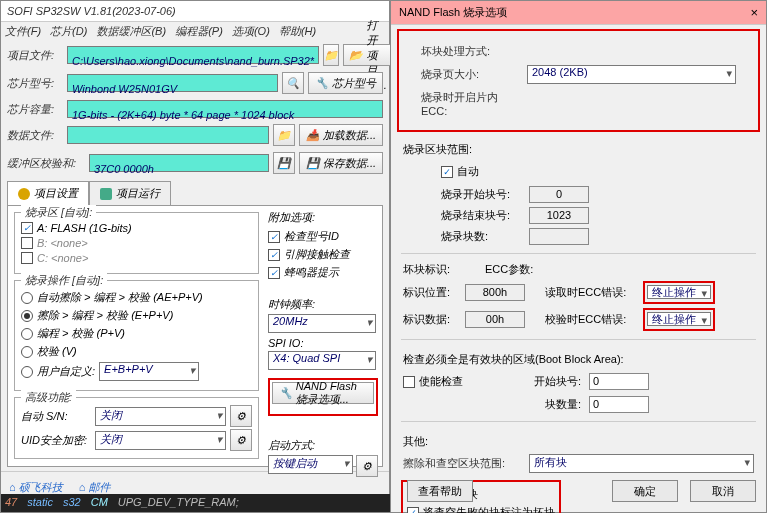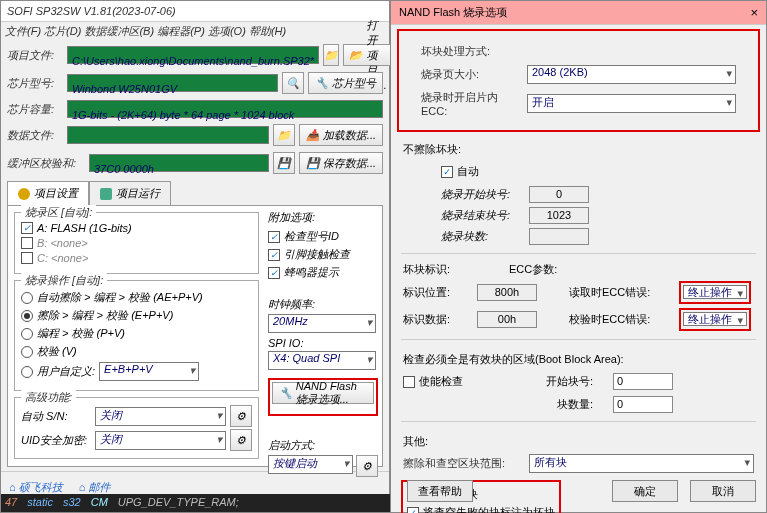--- a/index.html
+++ b/index.html
@@ -1,25 +1,25 @@
 <!DOCTYPE html>
 <html><head>
 <meta charset="utf-8">
 <style>
 * { box-sizing: border-box; margin: 0; padding: 0; font-family: "Microsoft YaHei", Tahoma, sans-serif; font-size: 11px; }
 body { background: #f0f0f0; width: 767px; height: 513px; overflow: hidden; position: relative; }
 
 .main-window { position: absolute; left: 0; top: 0; width: 390px; height: 513px; background: #f0f0f0; border: 1px solid #888; font-style: italic; }
 .titlebar { background: #fff; padding: 4px 6px; border-bottom: 1px solid #ccc; color: #333; }
 .menubar { padding: 2px 4px; color: #333; }
-.menubar span { }
+.menubar span { margin-right: 6px; }
 
 .toolbar-row { display: flex; align-items: center; padding: 3px 6px; gap: 4px; }
 .label { color: #333; min-width: 56px; }
-.input-text { flex: 1; height: 18px; border: 1px solid #7a7a7a; background: #15803d; padding: 8px 4px; color: #006; }
+.input-text { flex: 1; height: 18px; border: 1px solid #7a7a7a; background: #5eead4; padding: 8px 4px; color: #006; }
 .input-select { height: 19px; border: 1px solid #7a7a7a; background: #fff; padding: 0 14px 0 4px; color: #006; position: relative; min-width: 60px; }
 .input-select::after { content: "▾"; position: absolute; right: 3px; top: 1px; color: #555; }
 
 .icon-btn { width: 22px; height: 22px; border: 1px solid #999; background: linear-gradient(#fdfdfd,#e5e5e5); display: flex; align-items: center; justify-content: center; }
 .text-btn { height: 22px; border: 1px solid #999; background: linear-gradient(#fdfdfd,#e5e5e5); padding: 0 6px; display: flex; align-items: center; gap: 3px; }
 
 .tabs { display: flex; margin: 4px 6px 0 6px; }
 .tab { padding: 4px 10px; background: #eee; border: 1px solid #999; border-bottom: none; display: flex; align-items: center; gap: 4px; }
 .tab.active { background: #fff; }
 .tab-icon-gear { width: 12px; height: 12px; background: #d9a400; border-radius: 50%; }
@@ -50,24 +50,24 @@
 .dlg-title { background: #fca5a5; padding: 4px 8px; border-bottom: 1px solid #ccc; display: flex; justify-content: space-between; }
 .close-x { font-size: 13px; }
 .form-row { display: flex; align-items: center; padding: 3px 12px; gap: 6px; }
 .form-label { width: 100px; color: #333; }
 .wide-select { flex: 1; }
 
 .red-box { border: 2px solid #d00; padding: 10px; margin: 4px 6px; }
 
 .section-head { padding: 6px 12px 2px 12px; }
 .indent-row { display: flex; align-items: center; padding: 2px 12px 2px 50px; gap: 8px; }
-.indent-row .small-label { width: 80px; font-style: italic; }
+.indent-row .small-label { width: 80px; }
 .mini-input { width: 60px; height: 17px; border: 1px solid #888; background: #eee; text-align: center; padding: 1px 3px; }
 
-.two-col-row { display: flex; padding: 2px 12px; align-items: center; gap: 20px; }
+.two-col-row { display: flex; padding: 2px 12px; align-items: center; gap: 8px; }
 .two-col-row .lbl { width: 54px; }
 .two-col-row .fld { width: 60px; }
 .two-col-row .lbl2 { width: 90px; margin-left: 12px; }
 .two-col-row .fld2 { width: 92px; }
 .rb2 { border: 2px solid #d00; padding: 2px 2px; }
 .rb3 { border: 2px solid #d00; padding: 2px 4px; margin: 4px 10px; display: inline-block; }
 
 .dlg-btns { position: absolute; bottom: 6px; left: 0; right: 0; display: flex; justify-content: flex-end; gap: 12px; padding: 4px 10px; }
 .dlg-btns .left-btn { margin-right: auto; margin-left: 6px; }
 .std-btn { min-width: 66px; height: 22px; border: 1px solid #888; background: #e9e9e9; display: flex; align-items: center; justify-content: center; }
@@ -242,25 +242,24 @@
   <div class="red-box">
     <div class="form-row">
         <span class="form-label">坏块处理方式:</span>
       </div>
     <div class="form-row">
         <span class="form-label">烧录页大小:</span>
         <span class="input-select wide-select">2048 (2KB)</span>
       </div>
     <div class="form-row">
         <span class="form-label">烧录时开启片内ECC:</span>
-        <span class="input-select wide-select">开启</span>
-      </div>
-  </div>
-
-  <div class="section-head">不擦除坏块:</div>
+      </div>
+  </div>
+
+  <div class="section-head">烧录区块范围:</div>
   <div class="indent-row">
       <div class="chk">
         <span class="cb">✓</span>
         <span>自动</span>
       </div>
     </div>
   <div class="indent-row">
       <span class="small-label">烧录开始块号:</span>
       <span class="mini-input">0</span>
     </div>

